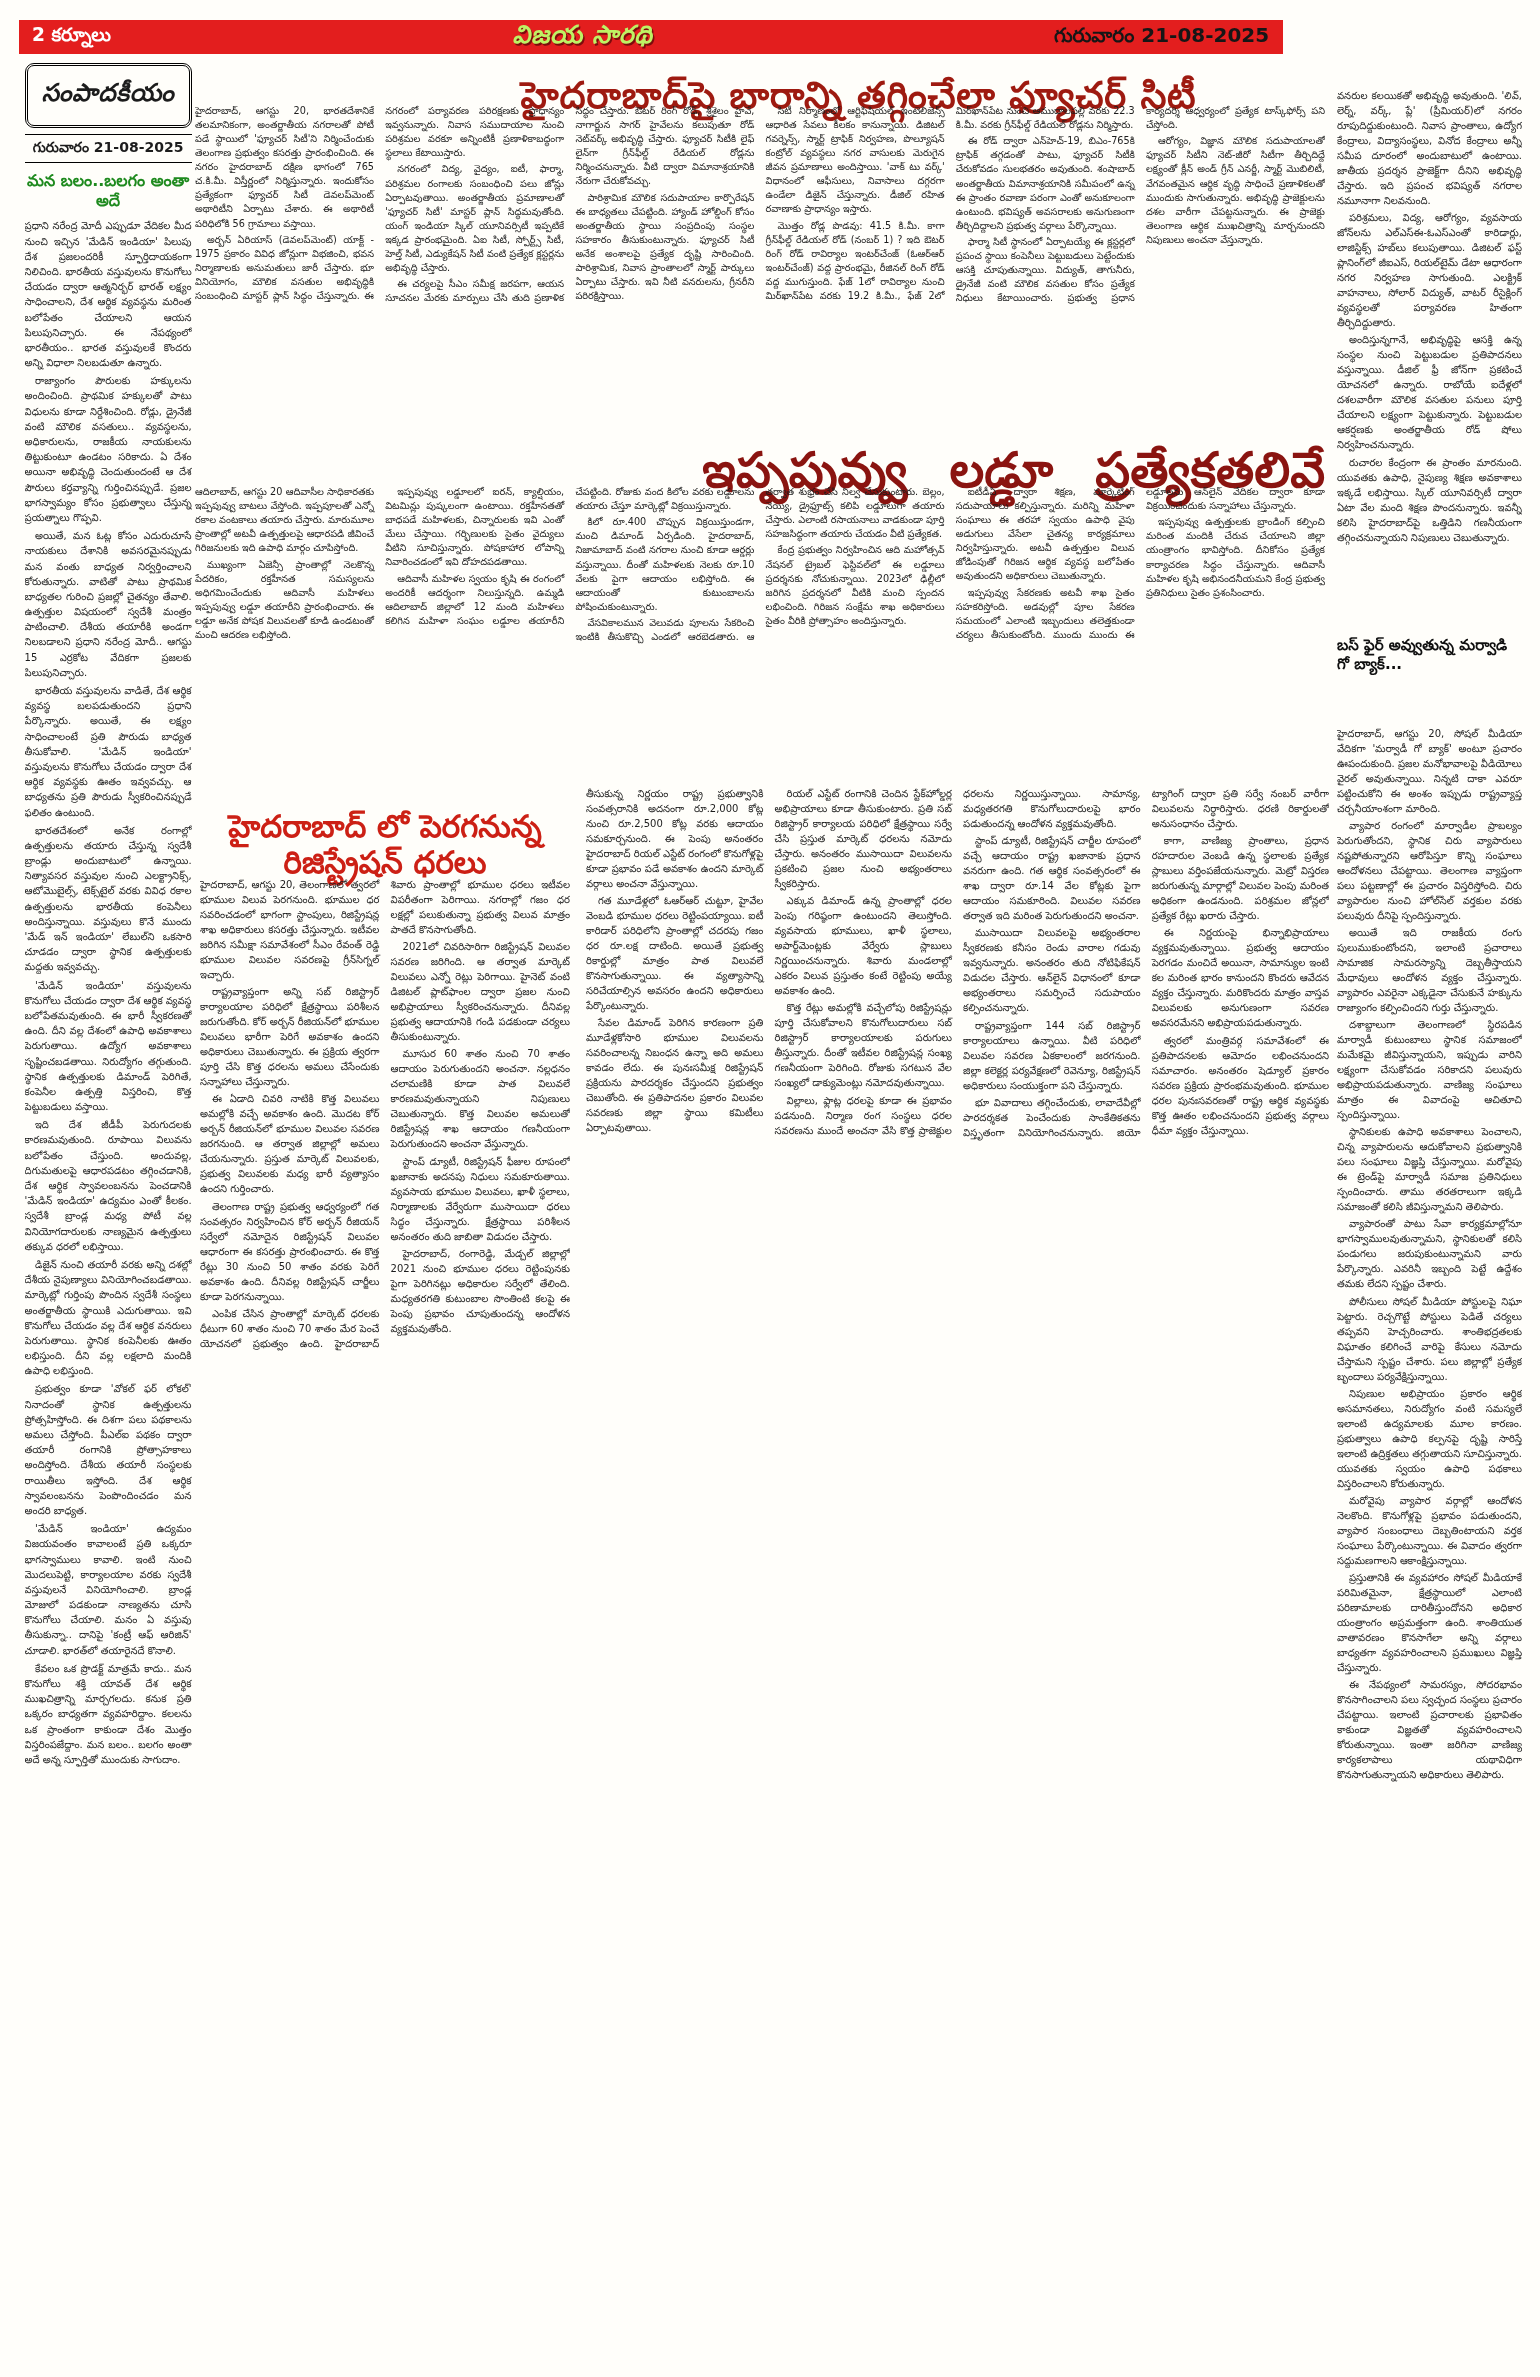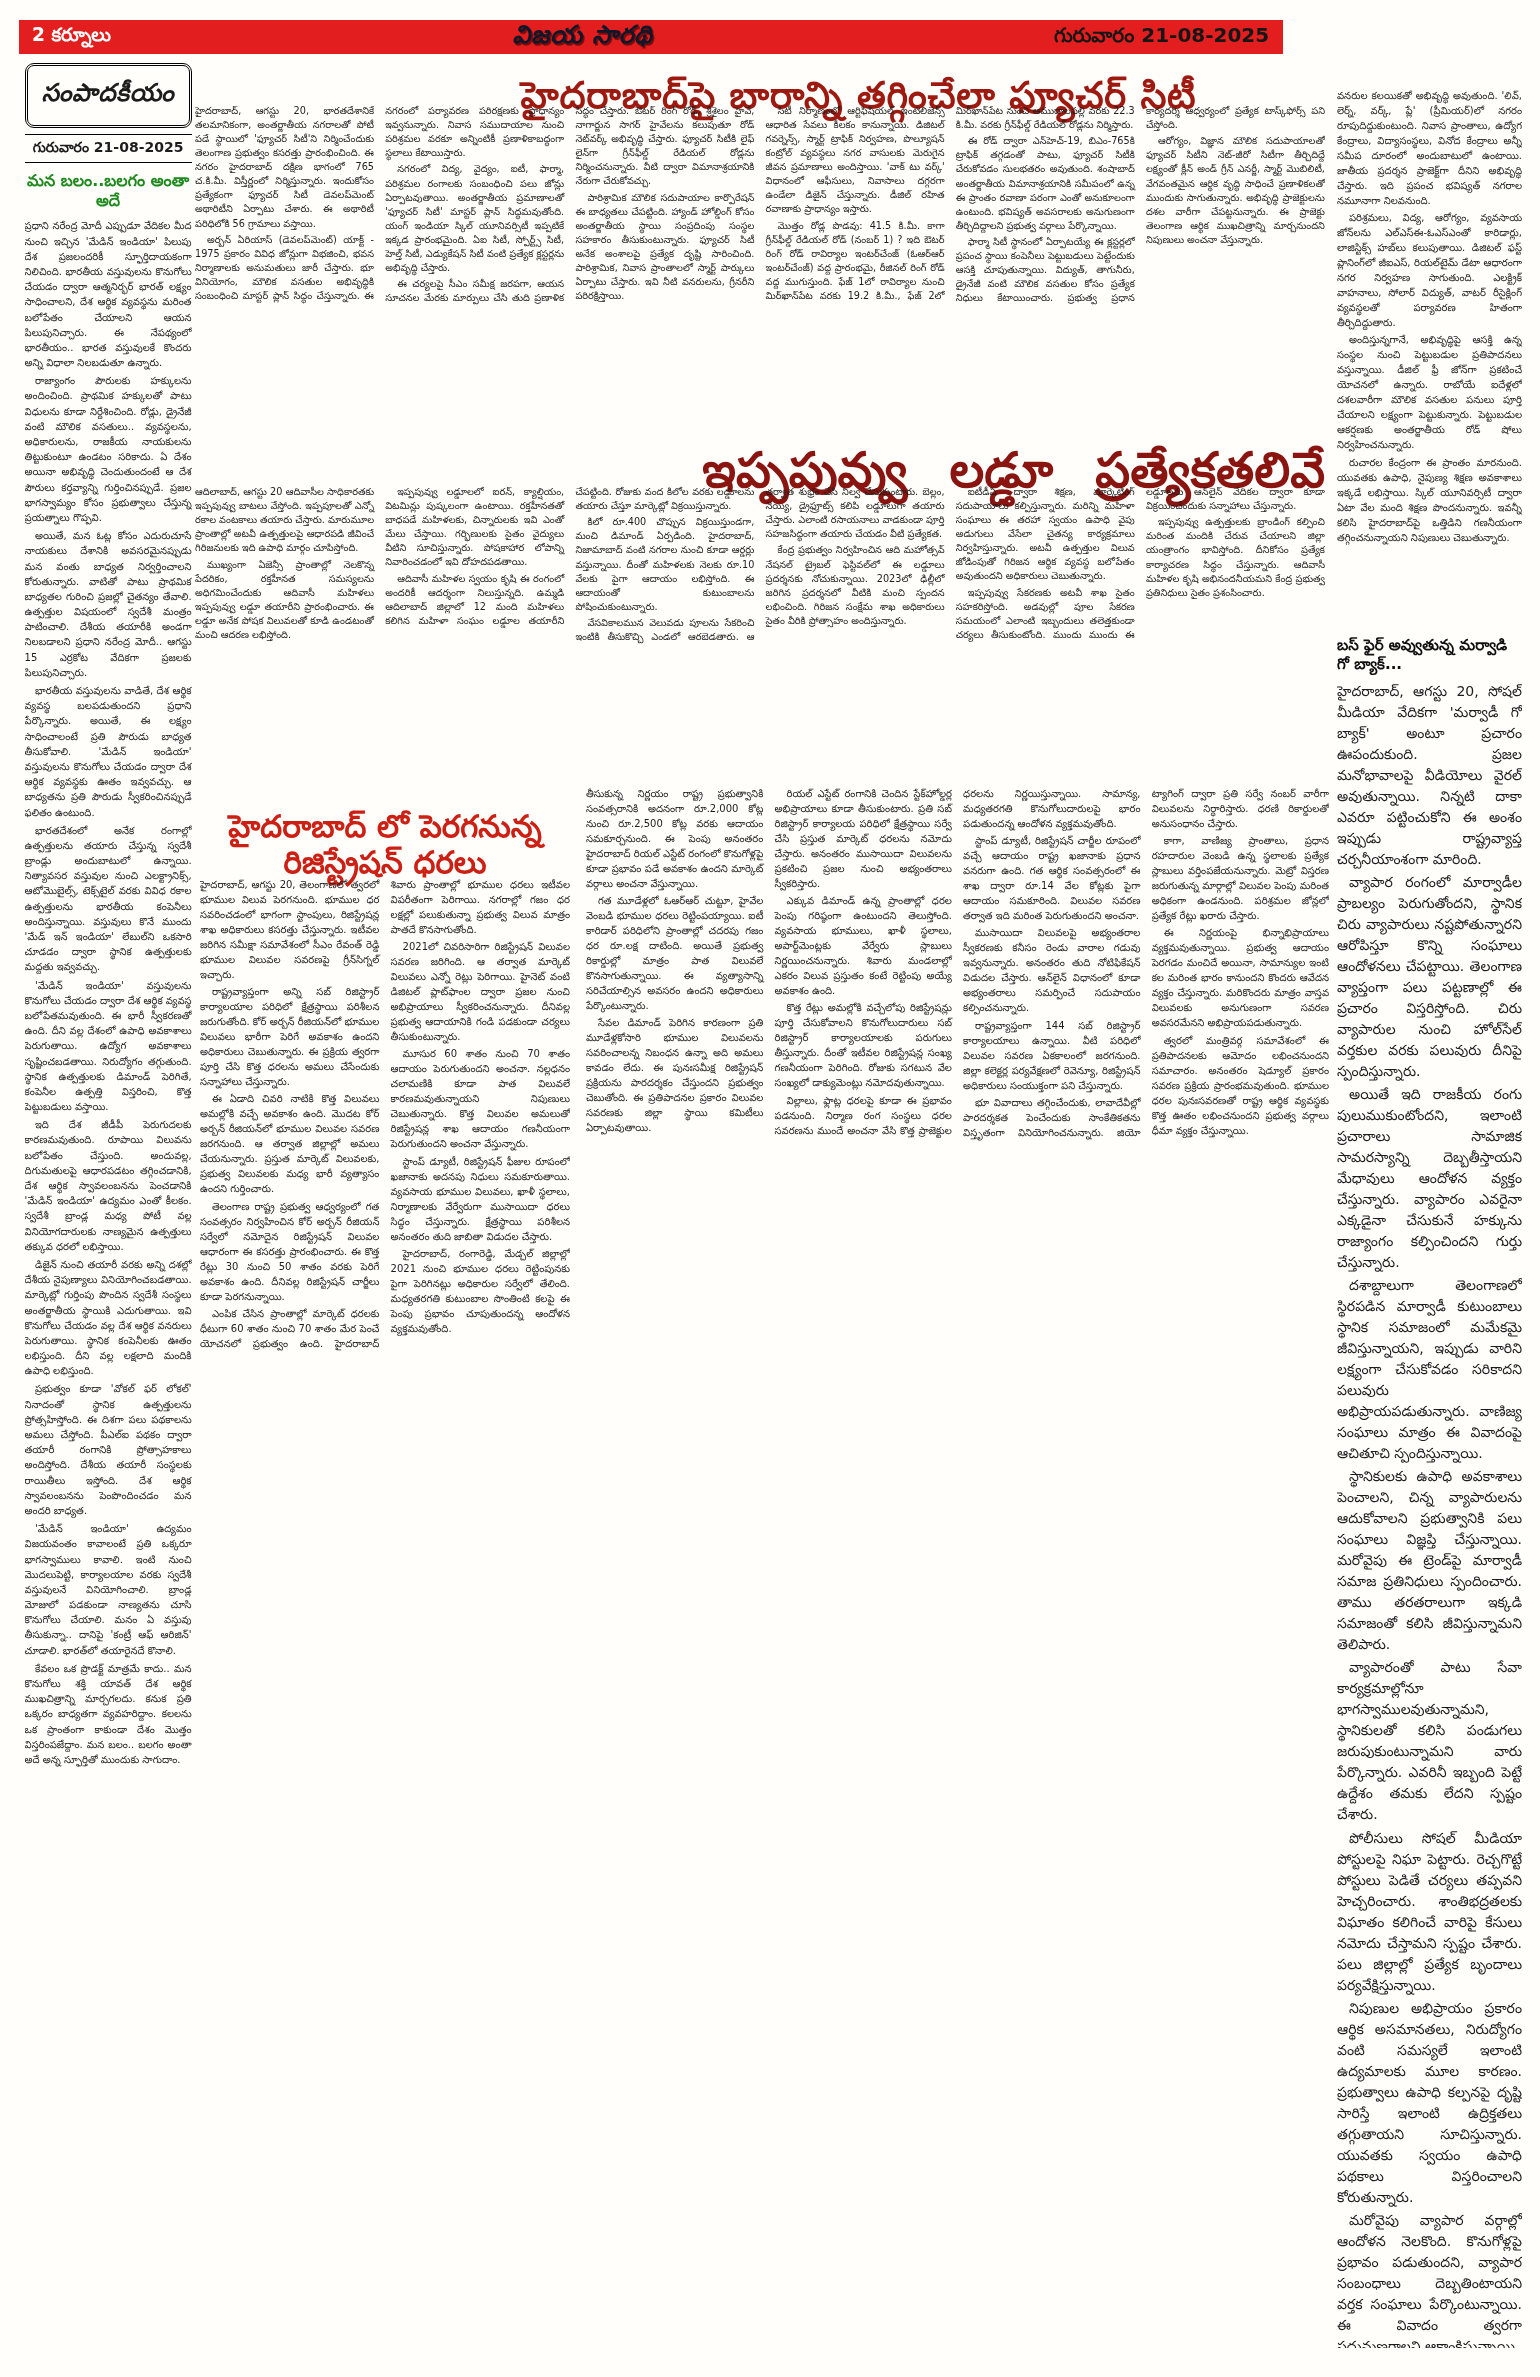--- a/index.html
+++ b/index.html
@@ -24,21 +24,21 @@
   }
   
   .topbar{
     position:absolute;left:18.6px;top:20px;width:1264px;height:34px;
     background:var(--masthead-bar);
     display:flex;align-items:center;
     padding:0 13.4px;
   }
   .edition{font-size:18.6px;font-weight:bold;color:#ffffff;white-space:nowrap;}
   .masthead-title{
-    flex:1;text-align:center;font-size:25px;font-weight:800;color:#0f172a;
+    flex:1;text-align:center;font-size:25px;font-weight:800;color:#bef264;
     font-style:italic;text-shadow:1.5px 1.5px 0 #7c0c0c;letter-spacing:0.7px;
   }
   .bar-date{font-size:20px;font-weight:bold;color:#161616;white-space:nowrap;}
   
   .editorial{position:absolute;left:24.6px;top:63px;width:167px;height:2296px;}
   .ed-box{
     border:3.7px double #000;border-radius:9px;
     padding:12px 3px;text-align:center;
     font-size:24.6px;font-weight:800;font-style:italic;
     margin-bottom:6px;letter-spacing:0.7px;
@@ -107,21 +107,21 @@
   .rail-part1{
     height:540px;overflow:hidden;
     font-size:10px;line-height:1.5;text-align:justify;
   }
   .rail-subhead{
     font-size:15px;font-weight:800;color:#101010;
     padding:7.5px 0 6px;line-height:1.3;
   }
   .rail-part2{
     flex:1;overflow:hidden;
-    font-size:14px;line-height:1.5;text-align:justify;
+    font-size:10px;line-height:1.5;text-align:justify;margin-top:45px;
   }
 </style>
 </head>
 <body>
 
 <div class="page">
 
   <header class="topbar">
     <span class="edition">2 కర్నూలు</span>
     <span class="masthead-title">విజయ సారథి</span>

